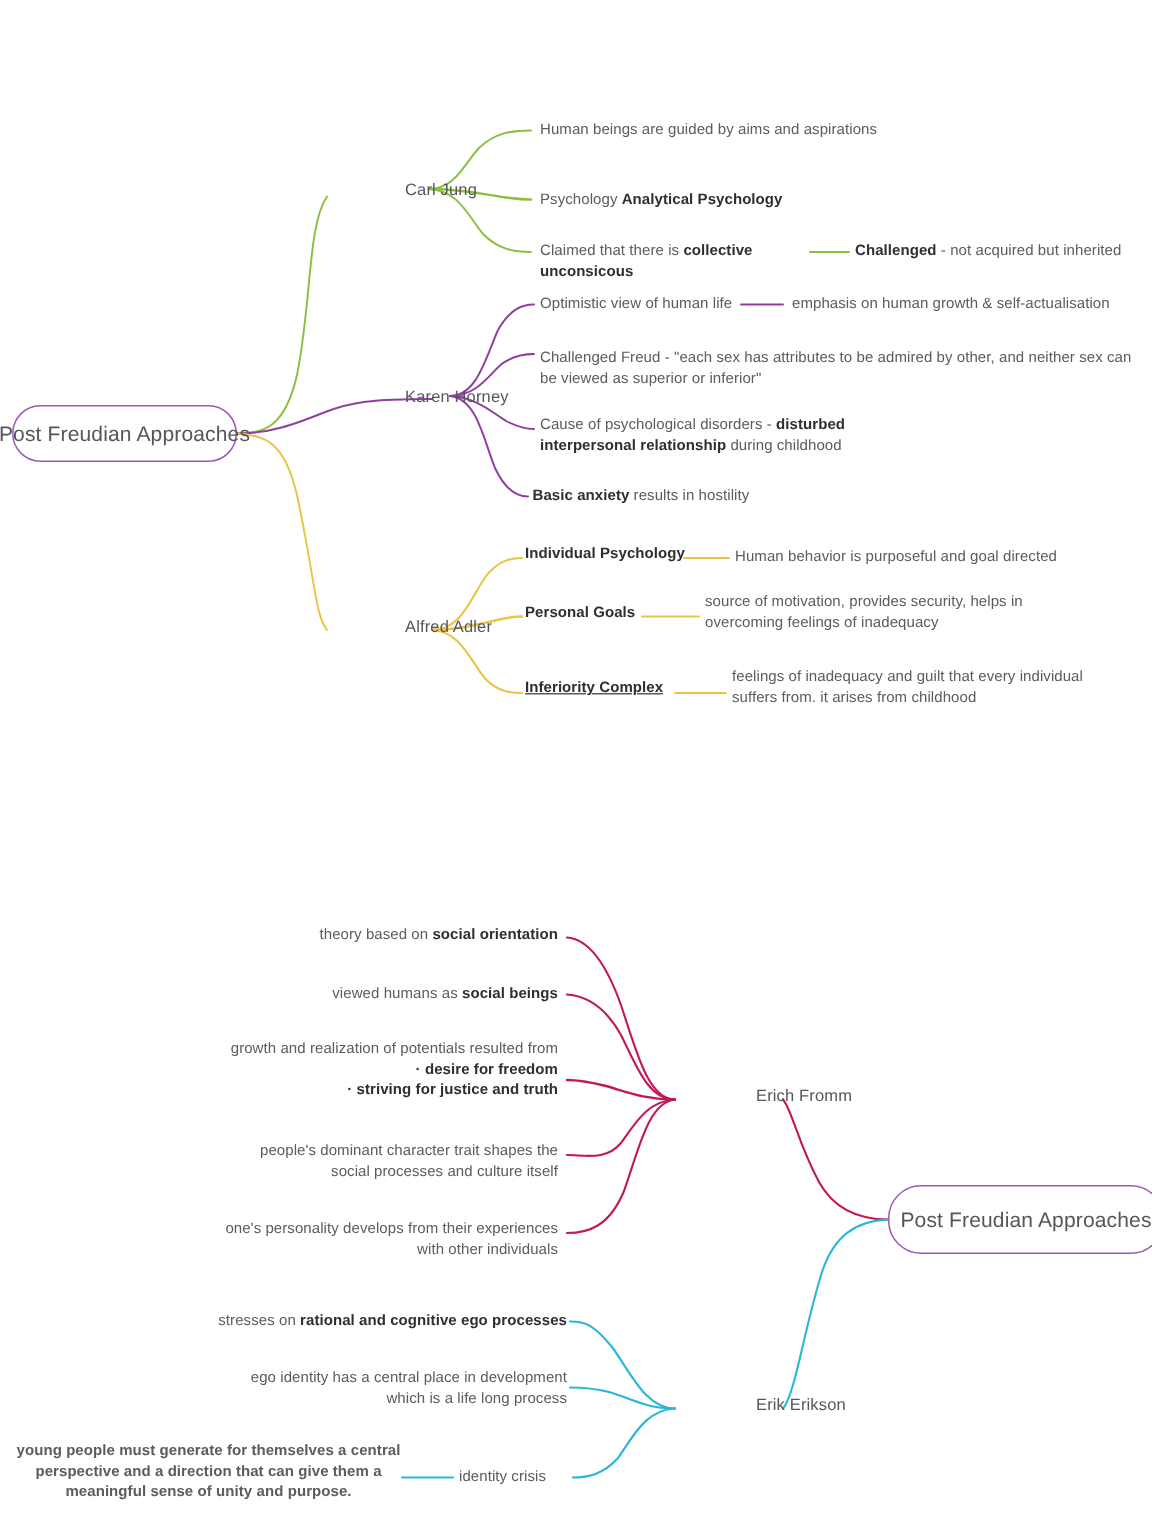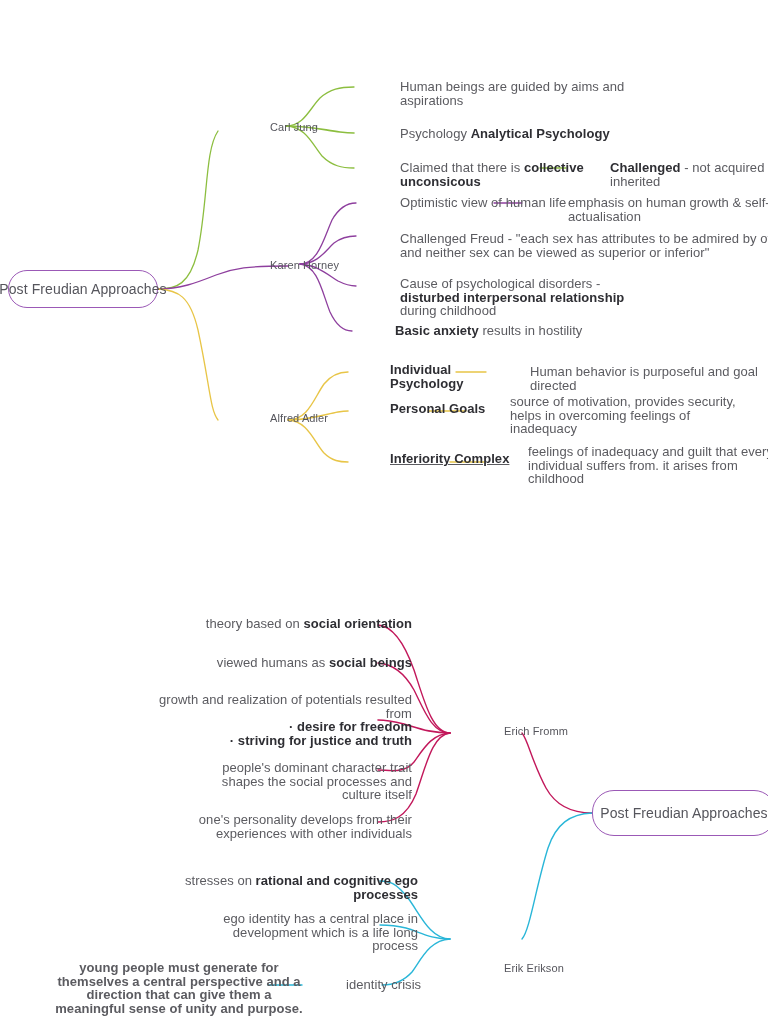--- a/index.html
+++ b/index.html
@@ -69,30 +69,29 @@
     font-size: 11px;
     color: #55555c;
     white-space: nowrap;
     letter-spacing: .1px;
     margin-left: 48px;
   }
   #lbl-jung   { left: 222px; top: 121px; }
   #lbl-horney { left: 222px; top: 259px; }
   #lbl-adler  { left: 222px; top: 412px; }
   #lbl-fromm  { left: 456px; top: 725px; }
-  #lbl-erikson{ left: 456px; top: 962px; }
+  #lbl-erikson{ left: 456px; top: 931px; }
 
   
   .leaf {
     position: absolute;
-    font-size: 13px;
+    font-size: 10px;
     line-height: 13.5px;
     color: #5b5b60;
     letter-spacing: .05px;
-    margin-left: 40px;
   }
   .leaf b { color: #2e2e33; font-weight: 700; }
   .leaf.right { text-align: right; }
   .leaf.center { text-align: center; font-weight: bold; }
 
   
   #jung-l1 { left: 360px; top: 80px;  width: 260px; }
   #jung-l2 { left: 360px; top: 127px; width: 260px; }
   #jung-l3 { left: 360px; top: 161px; width: 200px; }
   #jung-l3b{ left: 570px; top: 161px; width: 200px; }

